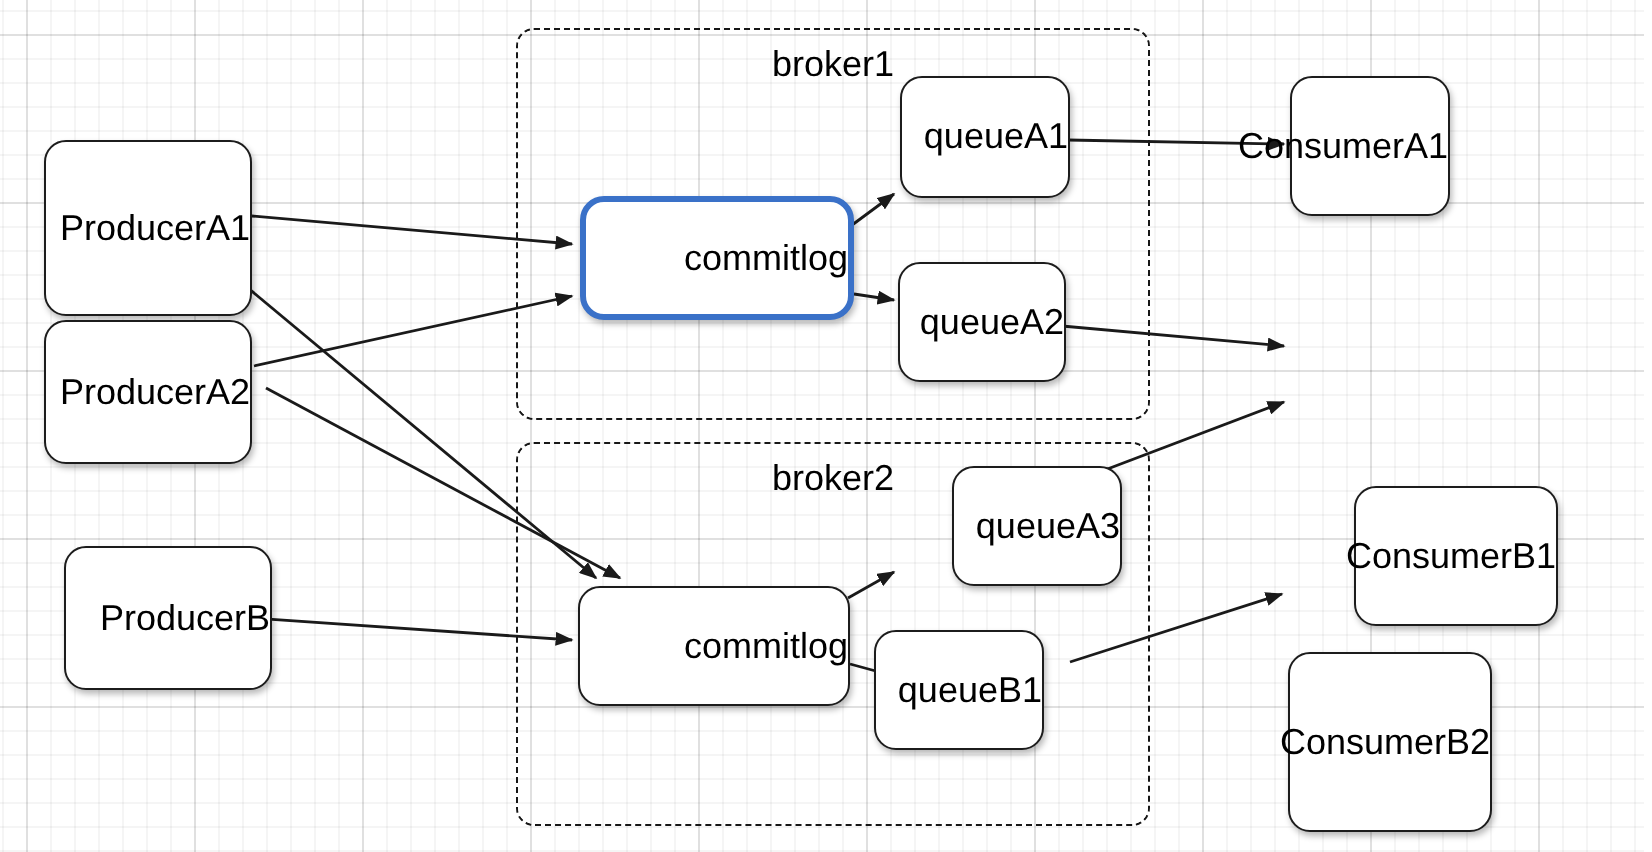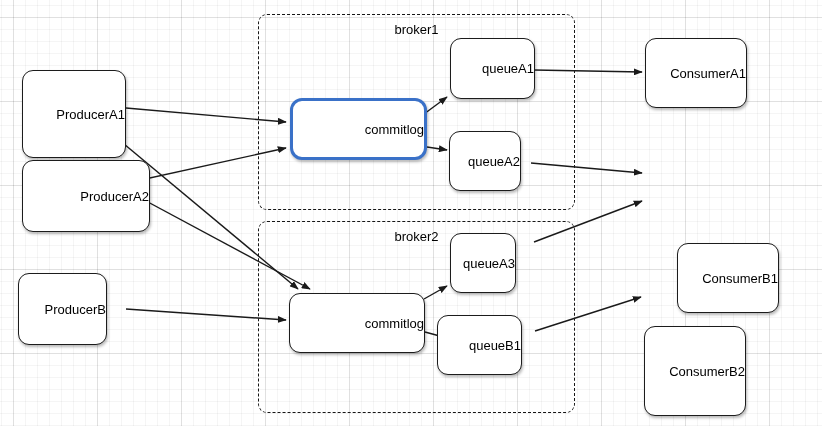--- a/index.html
+++ b/index.html
@@ -7,21 +7,21 @@
     position:relative;width:826px;height:426px;overflow:hidden;
     background-color:#ffffff;
     background-image:
       linear-gradient(to right, rgba(0,0,0,0.085) 1px, transparent 1px),
       linear-gradient(to bottom, rgba(0,0,0,0.085) 1px, transparent 1px),
       linear-gradient(to right, rgba(0,0,0,0.04) 1px, transparent 1px),
       linear-gradient(to bottom, rgba(0,0,0,0.04) 1px, transparent 1px);
     background-size:84px 84px,84px 84px,12px 12px,12px 12px;
     background-position:13px 17px,13px 17px,1px 5px,1px 5px;
     font-family:"Liberation Sans", sans-serif;
-    font-size:13px;color:#000;
+    font-size:18px;color:#000;
   }
   .edge-layer{position:absolute;left:0;top:0;width:826px;height:426px;}
   .frame{
     position:absolute;border:1.6px dashed #161616;border-radius:9px;
     box-sizing:border-box;text-align:center;
   }
   .frame-lbl{display:inline-block;padding-top:7px;}
   .node{
     position:absolute;background:#fff;border:1.6px solid #1c1c1c;border-radius:11px;
     box-sizing:border-box;display:flex;align-items:center;justify-content:flex-end;
@@ -61,48 +61,48 @@
       <line x1="425" y1="332" x2="447" y2="338" class="edge-line" stroke="#1A1A1A" marker-end="url(#arrowhead)"></line>
       <line x1="534" y1="70" x2="642" y2="72" class="edge-line" stroke="#1A1A1A" marker-end="url(#arrowhead)"></line>
       <line x1="531" y1="163" x2="642" y2="173" class="edge-line" stroke="#1A1A1A" marker-end="url(#arrowhead)"></line>
       <line x1="534" y1="242" x2="642" y2="201" class="edge-line" stroke="#1A1A1A" marker-end="url(#arrowhead)"></line>
       <line x1="535" y1="331" x2="641" y2="297" class="edge-line" stroke="#1A1A1A" marker-end="url(#arrowhead)"></line>
     </svg>
 
   <div class="node" style="left:22px;top:70px;width:104px;height:88px">
     <span class="lbl">ProducerA1</span>
   </div>
-  <div class="node" style="left:22px;top:160px;width:128px;height:72px">
+  <div class="node" style="left:22px;top:160px;width:104px;height:72px">
     <span class="lbl">ProducerA2</span>
   </div>
-  <div class="node" style="left:18px;top:273px;width:89px;height:72px">
+  <div class="node" style="left:32px;top:273px;width:104px;height:72px">
     <span class="lbl">ProducerB</span>
   </div>
 
   <div class="node hl" style="left: 290px; top: 98px; width: 137px; height: 62px; border-color: rgb(58, 113, 200);">
     <span class="lbl">commitlog</span>
   </div>
   <div class="node" style="left:450px;top:38px;width:85px;height:61px">
     <span class="lbl">queueA1</span>
   </div>
-  <div class="node" style="left:449px;top:131px;width:72px;height:60px">
+  <div class="node" style="left:449px;top:131px;width:84px;height:60px">
     <span class="lbl">queueA2</span>
   </div>
 
   <div class="node" style="left:289px;top:293px;width:136px;height:60px">
     <span class="lbl">commitlog</span>
   </div>
-  <div class="node" style="left:450px;top:233px;width:66px;height:60px">
+  <div class="node" style="left:476px;top:233px;width:85px;height:60px">
     <span class="lbl">queueA3</span>
   </div>
   <div class="node" style="left:437px;top:315px;width:85px;height:60px">
     <span class="lbl">queueB1</span>
   </div>
 
-  <div class="node" style="left:645px;top:38px;width:102px;height:70px">
+  <div class="node" style="left:645px;top:38px;width:80px;height:70px">
     <span class="lbl">ConsumerA1</span>
   </div>
   <div class="node" style="left:677px;top:243px;width:102px;height:70px">
     <span class="lbl">ConsumerB1</span>
   </div>
   <div class="node" style="left:644px;top:326px;width:102px;height:90px">
     <span class="lbl">ConsumerB2</span>
   </div>
 
   <div class="right-strip"></div>

